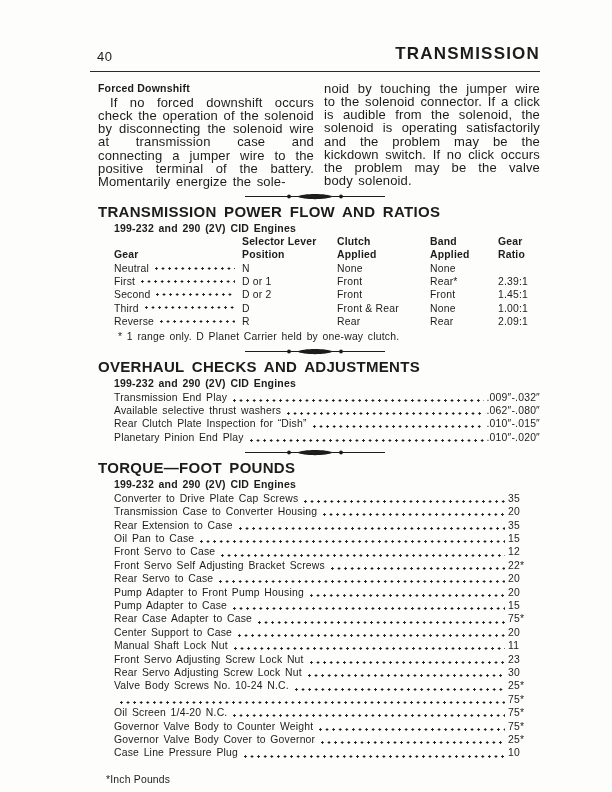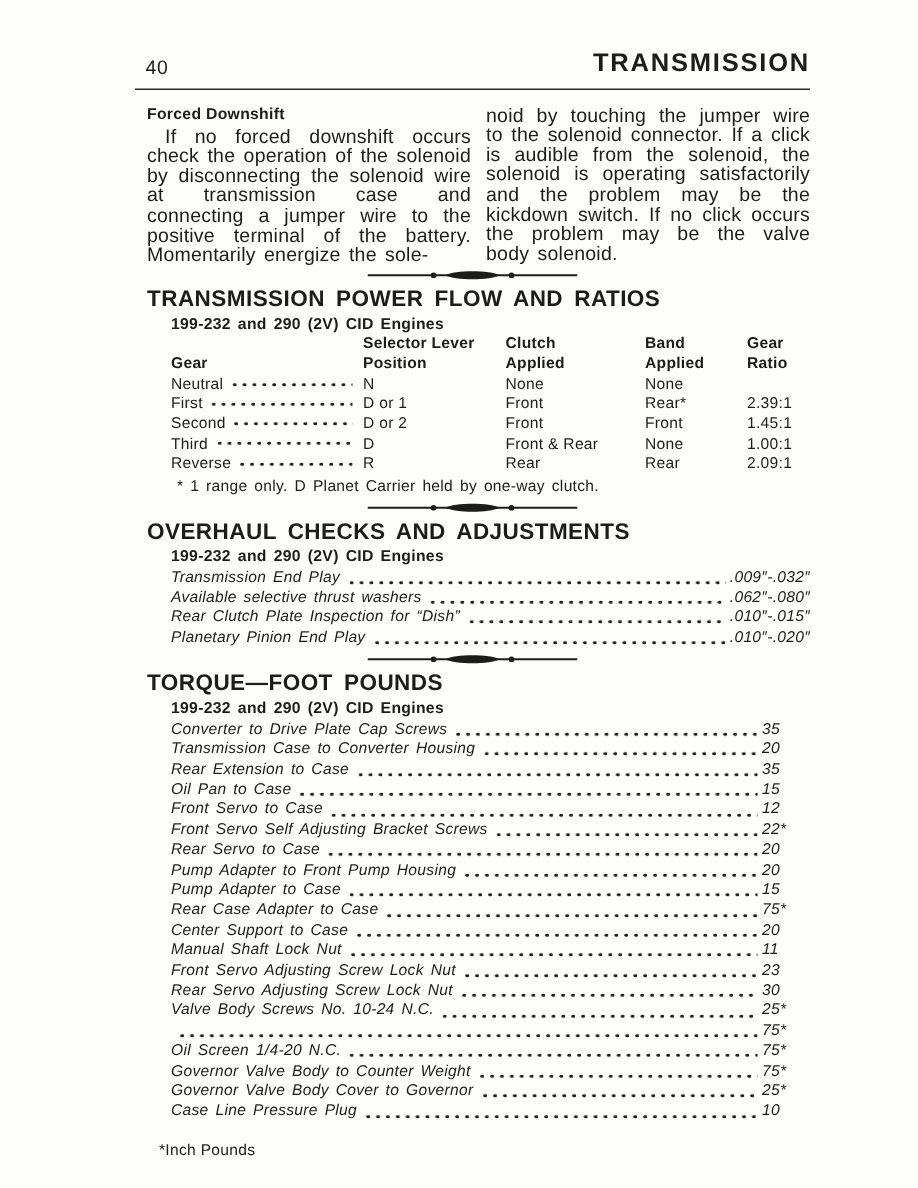--- a/index.html
+++ b/index.html
@@ -2,21 +2,21 @@
 <html><head>
 <meta charset="utf-8">
 <style>
   html,body{margin:0;padding:0;background:#e8e8e8;}
   .page{
     width:612px;height:792px;background:#fdfdfc;position:relative;
     font-family:"Liberation Sans",sans-serif;color:#1c1c1c;
     overflow:hidden;margin:0 auto;
     -webkit-font-smoothing:antialiased;
   }
-  .content{position:absolute;left:90px;top:32px;width:450px;}
+  .content{position:absolute;left:90px;top:44px;width:450px;}
 
   
   .hdr{position:relative;height:22px;}
   .pagenum{position:absolute;left:7px;top:5px;font-size:13px;letter-spacing:.5px;}
   .ptitle{text-align:right;font-size:17px;font-weight:700;letter-spacing:1.2px;margin:0;}
   .hrule{border:none;border-top:1.6px solid #2a2a2a;margin:5px 0 0 0;}
 
   
   .twocol{display:flex;gap:10px;margin:10px 0 0 8px;}
   .col{width:216px;}
@@ -42,21 +42,21 @@
   .gear-cell{display:flex;align-items:center;padding-right:4px;}
   .gear-cell .gname{white-space:nowrap;}
   .dots{
     flex:1 1 auto;height:5px;margin:0 3px 2px 6px;
     background-image:radial-gradient(circle at 1.4px 1.6px,#1d1d1d 1.05px,transparent 1.35px);
     background-size:6.6px 3.2px;background-repeat:repeat-x;background-position:0 100%;
   }
   .tbl-footnote{font-size:10.4px;margin:2px 0 0 28px;letter-spacing:.2px;word-spacing:1.5px;line-height:13px;}
 
   
-  .spec-rows{margin-left:24px;font-style:italic;}
+  .spec-rows{margin-left:24px;}
   .leader-row{display:flex;align-items:flex-end;font-size:10.4px;line-height:13.25px;letter-spacing:.2px;word-spacing:1.5px;}
   .leader-row .lbl{white-space:nowrap;}
   .leader-row .val{white-space:nowrap;}
   .torque .leader-row{padding-right:6px;line-height:13.4px;}
   .torque .val{min-width:26px;text-align:left;}
   .foot{font-size:10.4px;margin:13px 0 0 16px;letter-spacing:.2px;line-height:13px;}
 </style>
 </head>
 <body>
 

